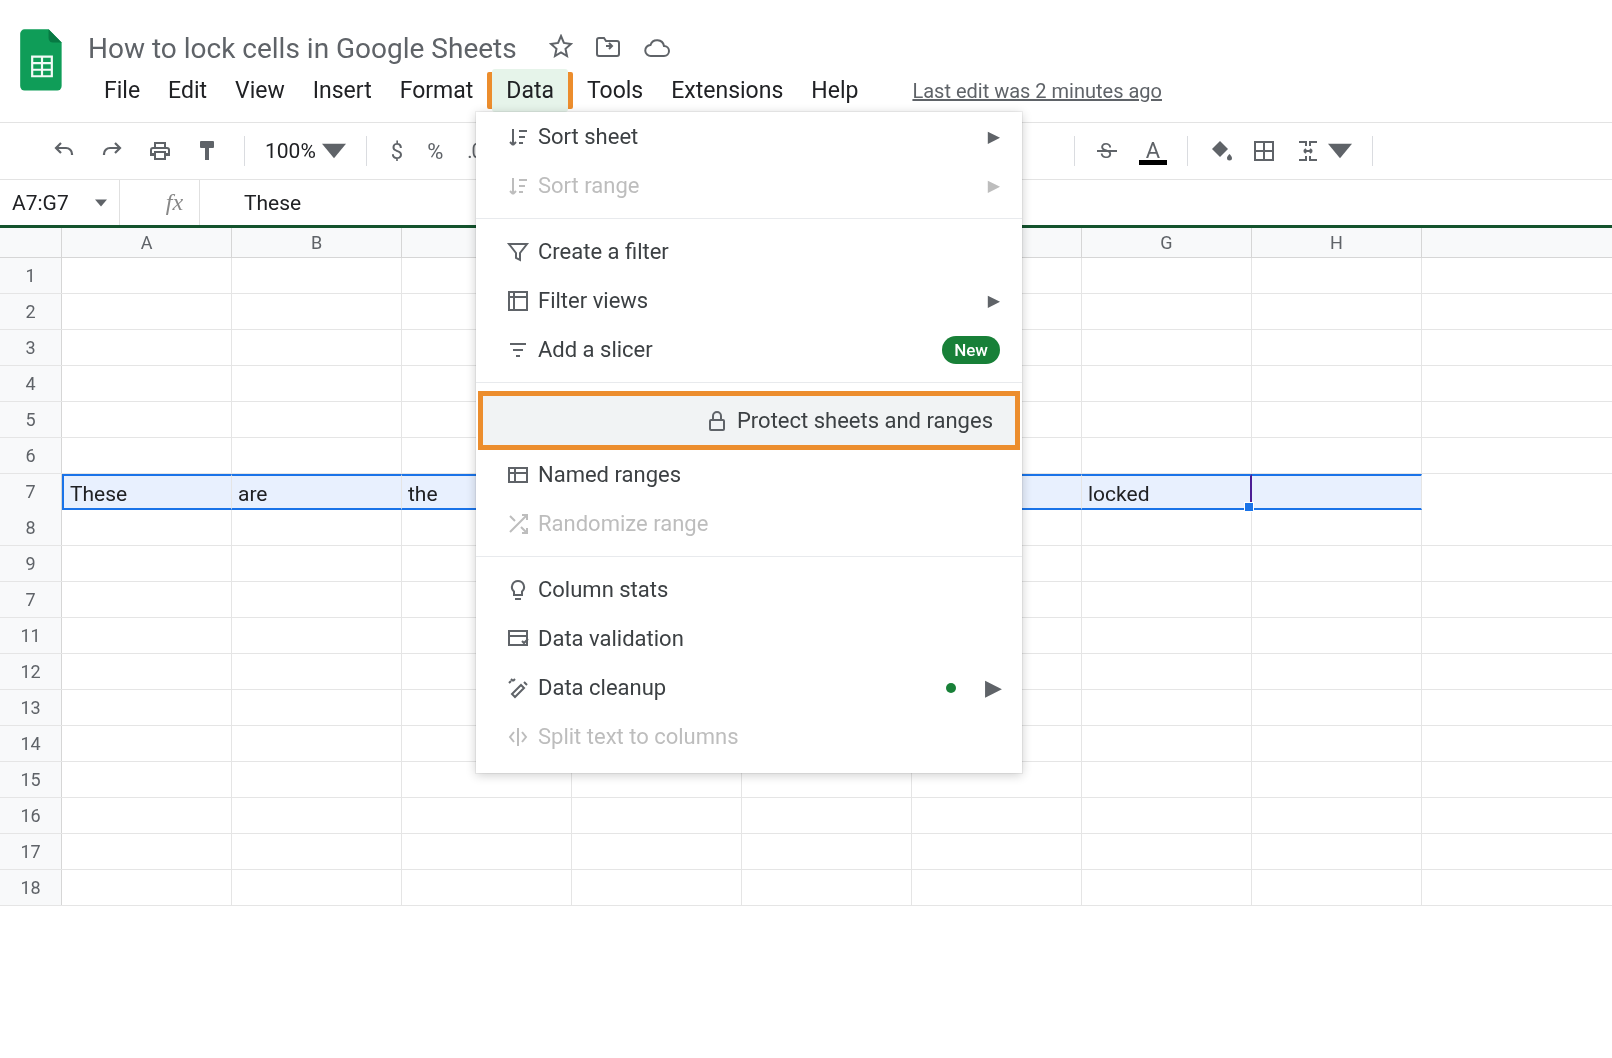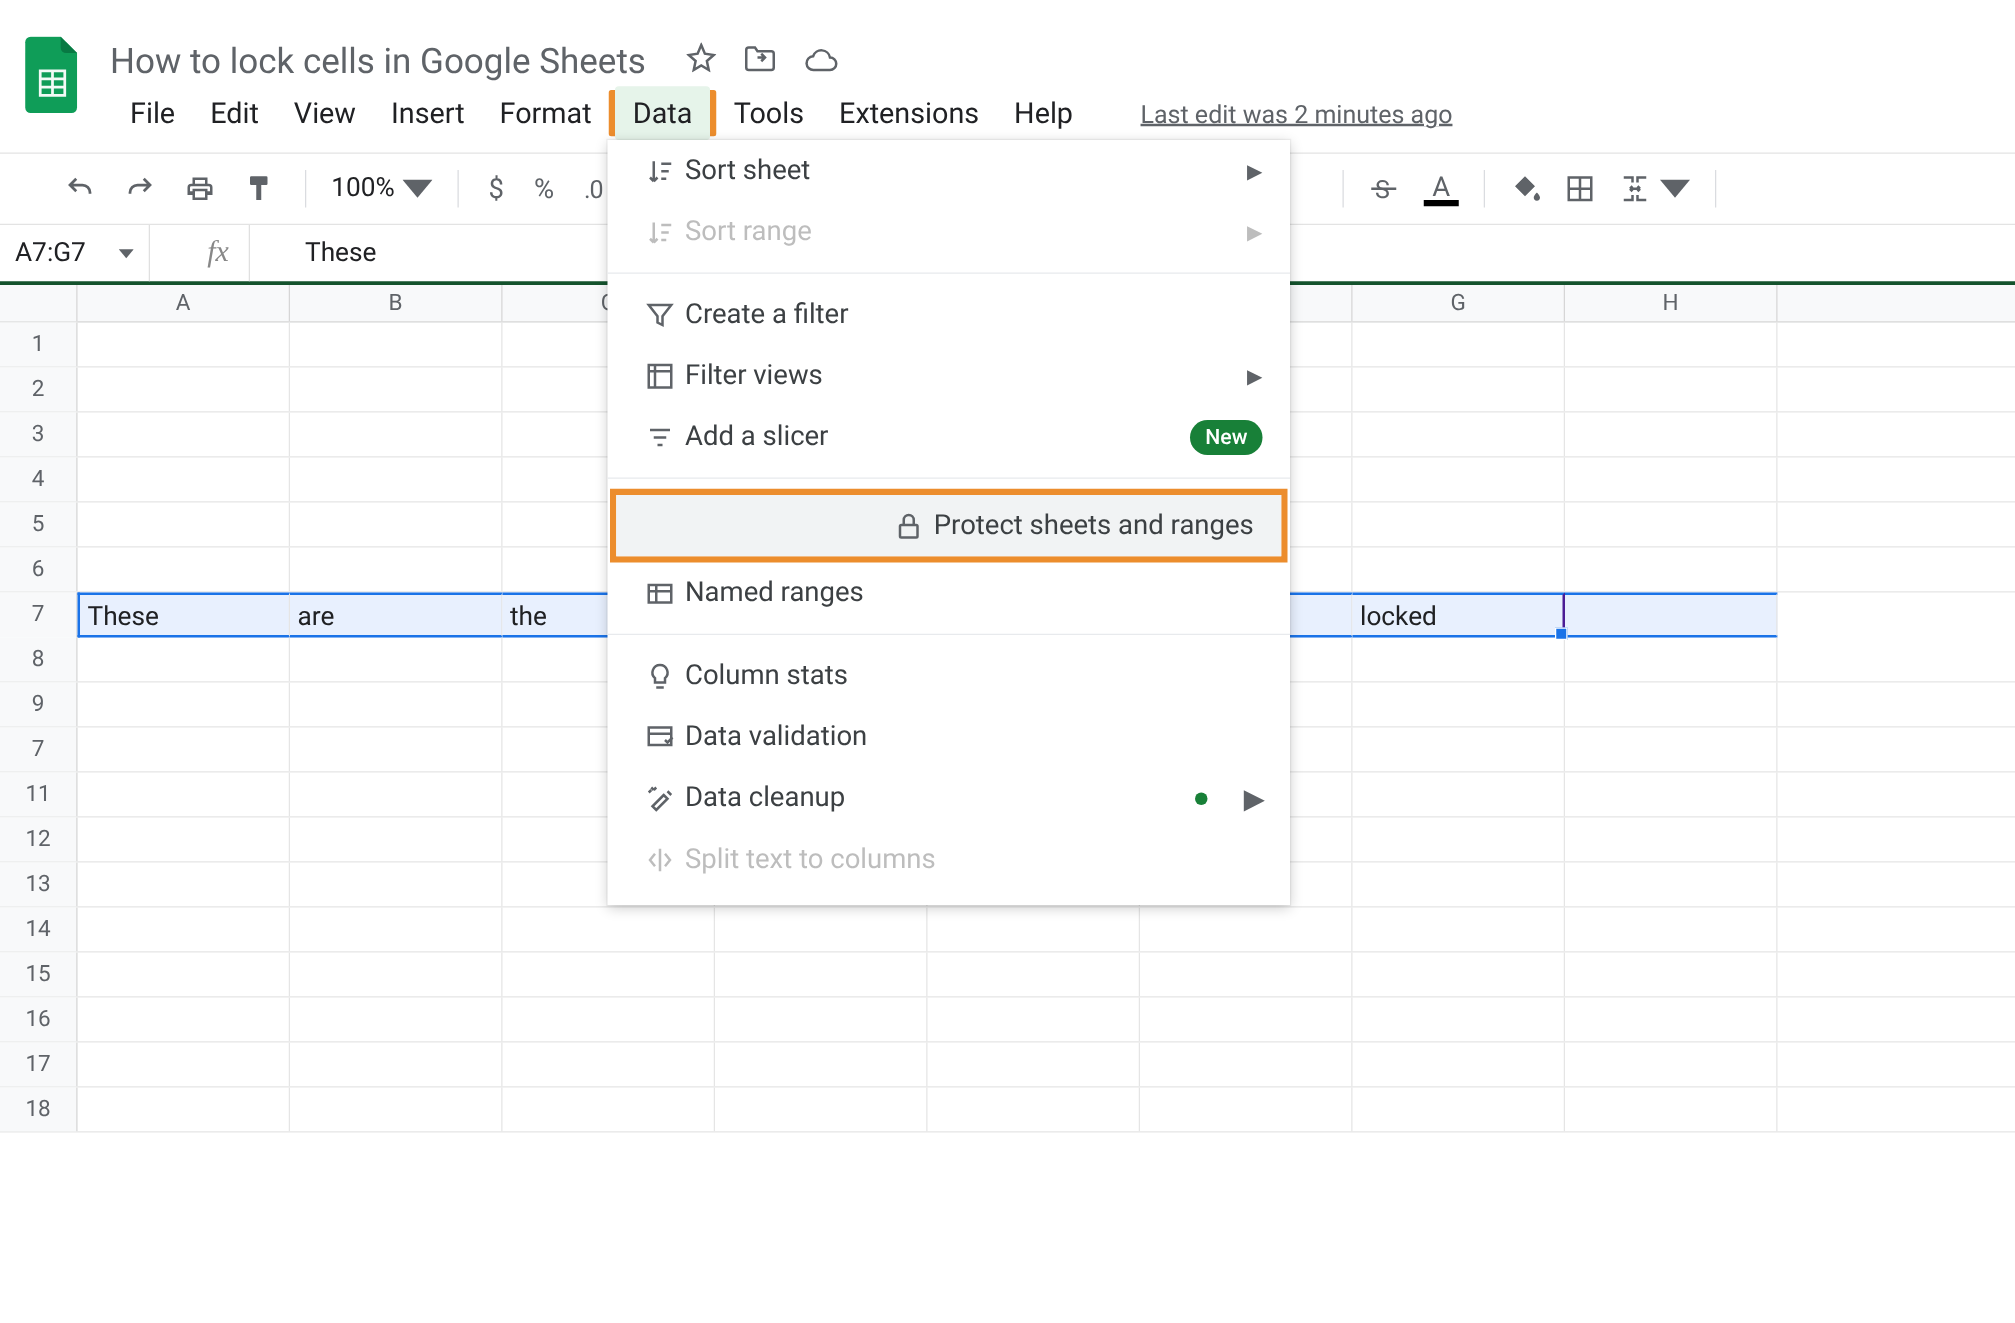--- a/index.html
+++ b/index.html
@@ -41,21 +41,21 @@
 .rownum { width:62px; border-right:1px solid #d6d6d6; background:#f8f9fa; text-align:center; font-size:18px; color:#5f6368; line-height:36px; }
 .cell { width:170px; border-right:1px solid #e5e5e5; padding:0 6px; line-height:36px; font-size:21px; white-space:nowrap; overflow:visible; }
 
 .row.selected .cell { background:#e8f0fe; border-top:2px solid #1a73e8; border-bottom:2px solid #1a73e8; }
 .row.selected { border-bottom:none; }
 .row.selected .cell.first { border-left:2px solid #1a73e8; }
 .row.selected .cell.last { border-right:2px solid #4c1d95; position:relative; }
 .row.selected .cell.last::after { content:''; position:absolute; right:-4px; bottom:-4px; width:8px; height:8px; background:#1a73e8; border:1px solid #fff; }
 
 
-.dropdown { position:absolute; left:486px; top:112px; width:546px; background:#fff; box-shadow: 0 2px 10px rgba(0,0,0,0.2), 0 0 0 1px rgba(0,0,0,0.05); z-index:50; padding-bottom:12px; }
+.dropdown { position:absolute; left:476px; top:112px; width:546px; background:#fff; box-shadow: 0 2px 10px rgba(0,0,0,0.2), 0 0 0 1px rgba(0,0,0,0.05); z-index:50; padding-bottom:12px; }
 .dd-item { display:flex; align-items:center; padding: 12px 22px; font-size:22px; color:#3c4043; position:relative; cursor:pointer; }
 .dd-item .dd-icon { width:40px; display:flex; justify-content:center; color:#5f6368; }
 .dd-item .dd-icon svg { width:24px; height:24px; }
 .dd-item.disabled { color:#bdbdbd; }
 .dd-item.disabled .dd-icon { color:#bdbdbd; }
 .dd-item .arrow, .dd-item .dot { position:absolute; right:22px; color:#5f6368; font-size:16px; }
 .dd-sep { height:1px; background:#e8eaed; margin: 8px 0; }
 .dd-badge { position:absolute; right:22px; background:#188038; color:#fff; font-size:17px; padding:4px 12px; border-radius:14px; font-weight:500; }
 .dd-highlight { border:5px solid #ec8d2d; margin:0 2px; }
 .dd-highlight .dd-item { background:#f1f3f4;justify-content:flex-end; }
@@ -467,20 +467,28 @@
   <div class="dd-item">
     <span class="dd-icon">
         <svg viewBox="0 0 24 24" fill="none" stroke="#5f6368" stroke-width="2">
           <rect x="3" y="5" width="18" height="14"></rect>
           <line x1="3" y1="10" x2="21" y2="10"></line>
           <line x1="9" y1="5" x2="9" y2="19"></line>
         </svg>
       </span>
     <span>Named ranges</span>
   </div>
+  <div class="dd-item disabled">
+    <span class="dd-icon">
+        <svg viewBox="0 0 24 24" fill="none" stroke="#bdbdbd" stroke-width="2">
+          <path d="M16 3h5v5M4 20L21 3M21 16v5h-5M15 15l6 6M4 4l5 5"></path>
+        </svg>
+      </span>
+    <span>Randomize range</span>
+  </div>
   <div class="dd-sep"></div>
   <div class="dd-item">
     <span class="dd-icon">
         <svg viewBox="0 0 24 24" fill="none" stroke="#5f6368" stroke-width="2">
           <path d="M9 21h6M10 17h4M12 3a6 6 0 00-4 10.5V17h8v-3.5A6 6 0 0012 3z"></path>
         </svg>
       </span>
     <span>Column stats</span>
   </div>
   <div class="dd-item">

